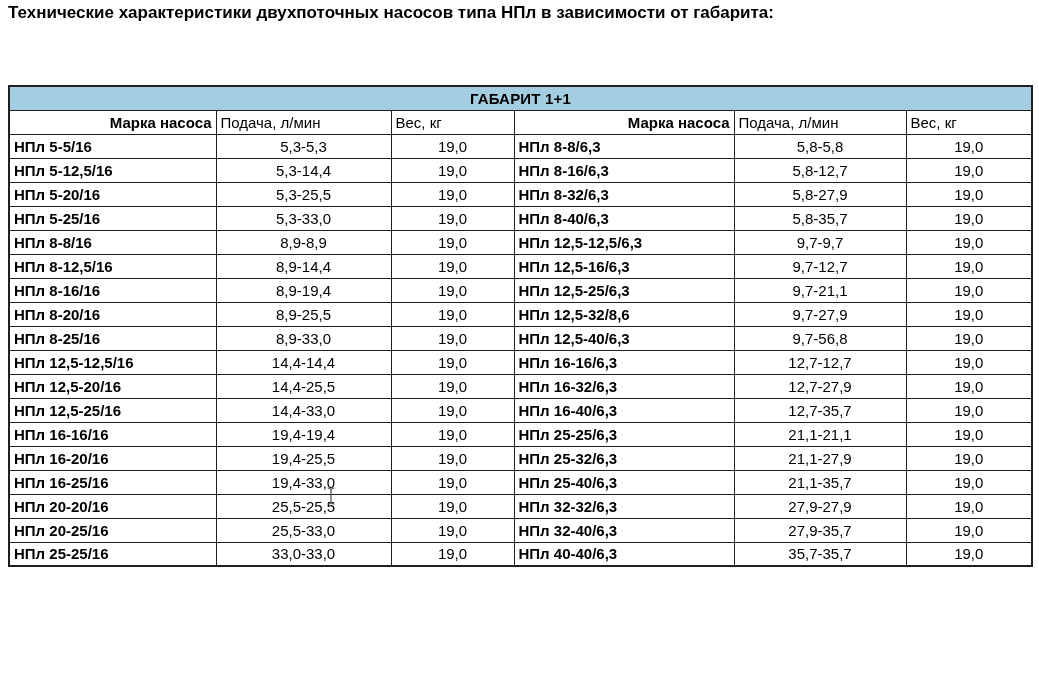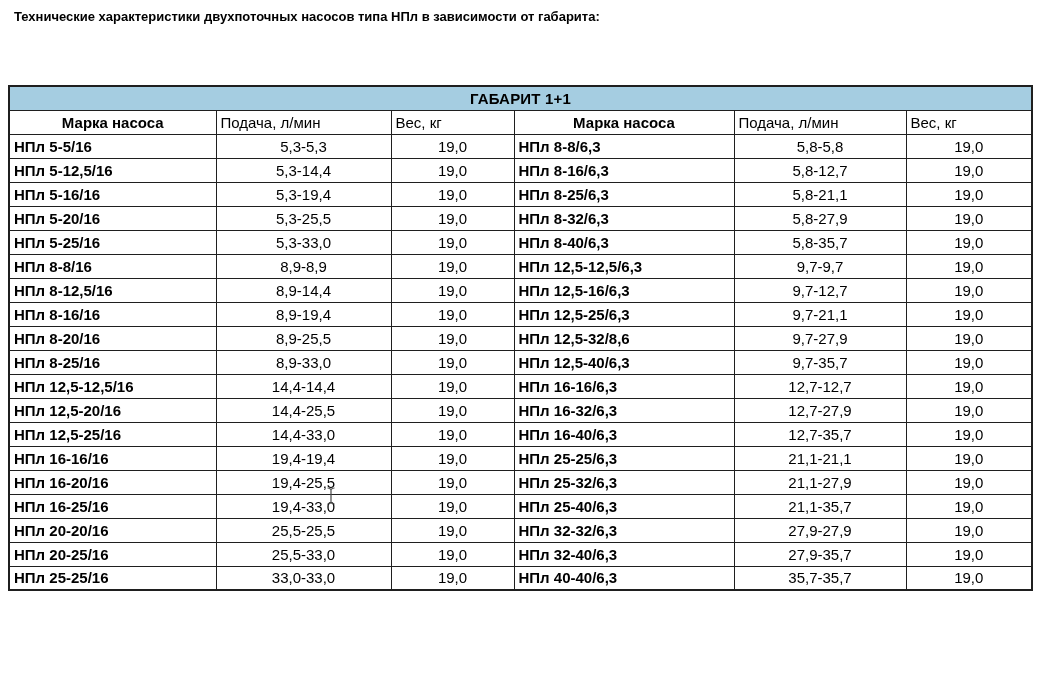--- a/index.html
+++ b/index.html
@@ -12,22 +12,22 @@
   body {
     width: 1039px; height: 687px;
     background: #ffffff;
     position: relative;
     overflow: hidden;
     font-family: "Liberation Sans", "DejaVu Sans", sans-serif;
   }
   .page-title {
     position: absolute;
     top: 3px; left: 8px;
-    margin: 6px;
-    font-size: 13px;
+    margin: 0;
+    font-size: 17px;
     font-weight: bold;
     color: #000000;
     white-space: nowrap;
   }
   table.spec {
     position: absolute;
     top: 85px; left: 8px;
     width: 1023px;
     border-collapse: collapse;
     table-layout: fixed;
@@ -46,21 +46,21 @@
     height: 72px;
     background: var(--caption-bg);
     color: var(--caption-text);
     text-align: center;
     vertical-align: middle;
     font-weight: bold;
     font-size: 15.5px;
     letter-spacing: 0.2px;
     margin-left: 40px;
   }
-  .h-name { font-weight: bold; text-align: center; height: 26px; }
+  .h-name { font-weight: bold; text-align: right; height: 26px; }
   .h-num  { font-weight: normal; text-align: left; height: 26px; }
   .c-name { font-weight: bold; text-align: left; }
   .c-num  { font-weight: normal; text-align: center; }
   .ibeam-cursor {
     position: absolute;
     left: 326px; top: 487px;
     width: 10px; height: 18px;
     pointer-events: none;
   }
 </style>
@@ -102,28 +102,20 @@
       </tr>
       <tr>
         <td class="c-name">НПл 5-12,5/16</td>
         <td class="c-num">5,3-14,4</td>
         <td class="c-num">19,0</td>
         <td class="c-name">НПл 8-16/6,3</td>
         <td class="c-num">5,8-12,7</td>
         <td class="c-num">19,0</td>
       </tr>
       <tr>
-        <td class="c-name">НПл 5-16/16</td>
-        <td class="c-num">5,3-19,4</td>
-        <td class="c-num">19,0</td>
-        <td class="c-name">НПл 8-25/6,3</td>
-        <td class="c-num">5,8-21,1</td>
-        <td class="c-num">19,0</td>
-      </tr>
-      <tr>
         <td class="c-name">НПл 5-20/16</td>
         <td class="c-num">5,3-25,5</td>
         <td class="c-num">19,0</td>
         <td class="c-name">НПл 8-32/6,3</td>
         <td class="c-num">5,8-27,9</td>
         <td class="c-num">19,0</td>
       </tr>
       <tr>
         <td class="c-name">НПл 5-25/16</td>
         <td class="c-num">5,3-33,0</td>
@@ -162,21 +154,21 @@
         <td class="c-num">19,0</td>
         <td class="c-name">НПл 12,5-32/8,6</td>
         <td class="c-num">9,7-27,9</td>
         <td class="c-num">19,0</td>
       </tr>
       <tr>
         <td class="c-name">НПл 8-25/16</td>
         <td class="c-num">8,9-33,0</td>
         <td class="c-num">19,0</td>
         <td class="c-name">НПл 12,5-40/6,3</td>
-        <td class="c-num">9,7-35,7</td>
+        <td class="c-num">9,7-56,8</td>
         <td class="c-num">19,0</td>
       </tr>
       <tr>
         <td class="c-name">НПл 12,5-12,5/16</td>
         <td class="c-num">14,4-14,4</td>
         <td class="c-num">19,0</td>
         <td class="c-name">НПл 16-16/6,3</td>
         <td class="c-num">12,7-12,7</td>
         <td class="c-num">19,0</td>
       </tr>

